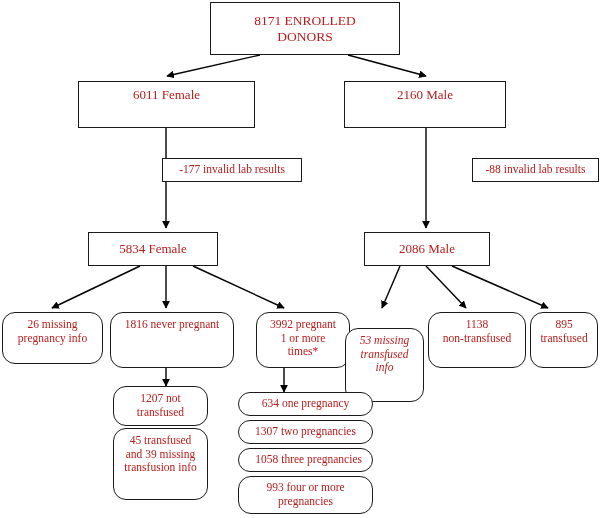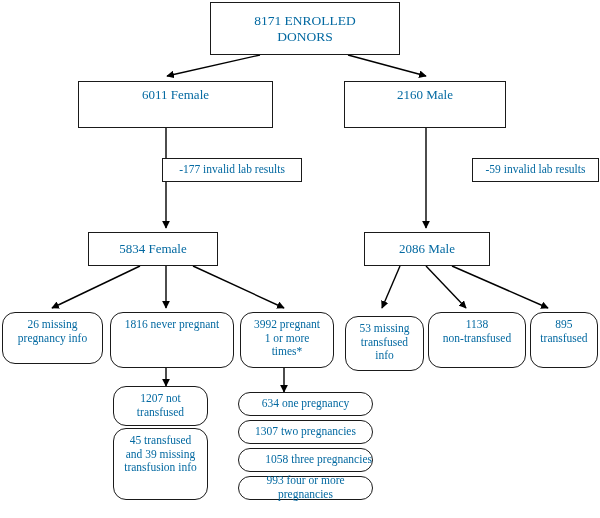--- a/index.html
+++ b/index.html
@@ -17,25 +17,25 @@
   }
   .node {
     position: absolute;
     box-sizing: border-box;
     border: 1.5px solid #1a1a1a;
     background: #ffffff;
     display: flex;
     align-items: center;
     justify-content: center;
     text-align: center;
-    color: #0369a1;
+    color: #b91c1c;
     line-height: 1.18;
     z-index: 2;
     white-space: pre-line;
-    padding: 1px 0;
+    padding: 1px 10px;
   }
   .node.top-align {
     align-items: flex-start;
     padding-top: 5px;
   }
   .sz-title { font-size: 13.5px; }
   .sz-main  { font-size: 13px; }
   .sz-note  { font-size: 11.5px; }
   .sz-leaf  { font-size: 11.5px; border-radius: 13px; }
   svg.edges {
@@ -73,60 +73,60 @@
       <path d="M 166 368 L 166 386"></path>
       <path d="M 284 368 L 284 392"></path>
     </g>
   </svg>
 
   <div class="node sz-title" style="left:210px; top:2px; width:190px; height:53px;">
     <span>8171 ENROLLED
 DONORS</span>
   </div>
 
-  <div class="node sz-main top-align" style="left:78px; top:81px; width:195px; height:47px;">
+  <div class="node sz-main top-align" style="left:78px; top:81px; width:177px; height:47px;">
     <span>6011 Female</span>
   </div>
 
   <div class="node sz-main top-align" style="left:344px; top:81px; width:162px; height:47px;justify-content:center;">
     <span>2160 Male</span>
   </div>
 
   <div class="node sz-note" style="left:162px; top:158px; width:140px; height:24px;">
     <span>-177 invalid lab results</span>
   </div>
 
   <div class="node sz-note" style="left:472px; top:158px; width:127px; height:24px;">
-    <span>-59 invalid lab results</span>
+    <span>-88 invalid lab results</span>
   </div>
 
   <div class="node sz-main" style="left:88px; top:232px; width:130px; height:34px;text-align:center;">
     <span>5834 Female</span>
   </div>
 
   <div class="node sz-main" style="left:364px; top:232px; width:126px; height:34px;">
     <span>2086 Male</span>
   </div>
 
   <div class="node sz-leaf top-align" style="left:2px; top:312px; width:101px; height:52px;">
     <span>26 missing
 pregnancy info</span>
   </div>
 
   <div class="node sz-leaf top-align" style="left:110px; top:312px; width:124px; height:56px;">
     <span>1816 never pregnant</span>
   </div>
 
-  <div class="node sz-leaf top-align" style="left:240px; top:312px; width:94px; height:56px;">
+  <div class="node sz-leaf top-align" style="left:256px; top:312px; width:94px; height:56px;">
     <span>3992 pregnant
 1 or more
 times*</span>
   </div>
 
-  <div class="node sz-leaf top-align" style="left:345px; top:316px; width:79px; height:55px;">
+  <div class="node sz-leaf top-align" style="left:345px; top:328px; width:79px; height:74px;font-style:italic;">
     <span>53 missing
 transfused
 info</span>
   </div>
 
   <div class="node sz-leaf top-align" style="left:428px; top:312px; width:98px; height:56px;">
     <span>1138
 non-transfused</span>
   </div>
 
@@ -151,18 +151,18 @@
   </div>
 
   <div class="node sz-leaf" style="left:238px; top:420px; width:135px; height:24px;">
     <span>1307 two pregnancies</span>
   </div>
 
   <div class="node sz-leaf" style="left:238px; top:448px; width:135px; height:24px;justify-content:flex-end;">
     <span>1058 three pregnancies</span>
   </div>
 
-  <div class="node sz-leaf" style="left:238px; top:476px; width:135px; height:24px;">
+  <div class="node sz-leaf" style="left:238px; top:476px; width:135px; height:38px;">
     <span>993 four or more
 pregnancies</span>
   </div>
 
 </div>
 
 </body></html>

